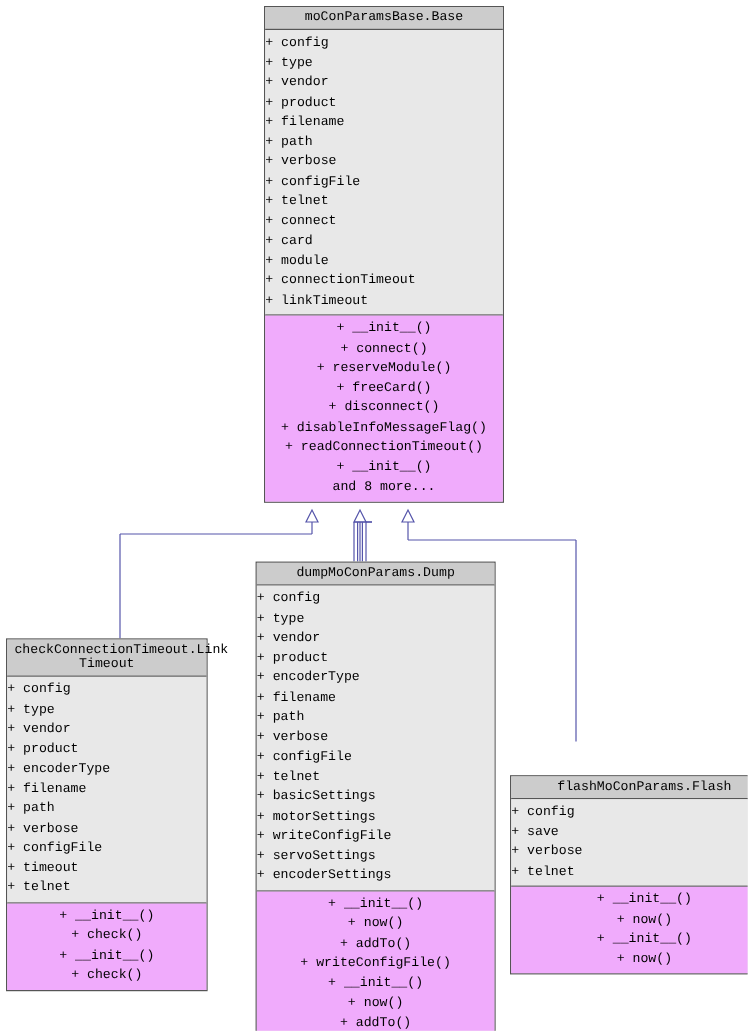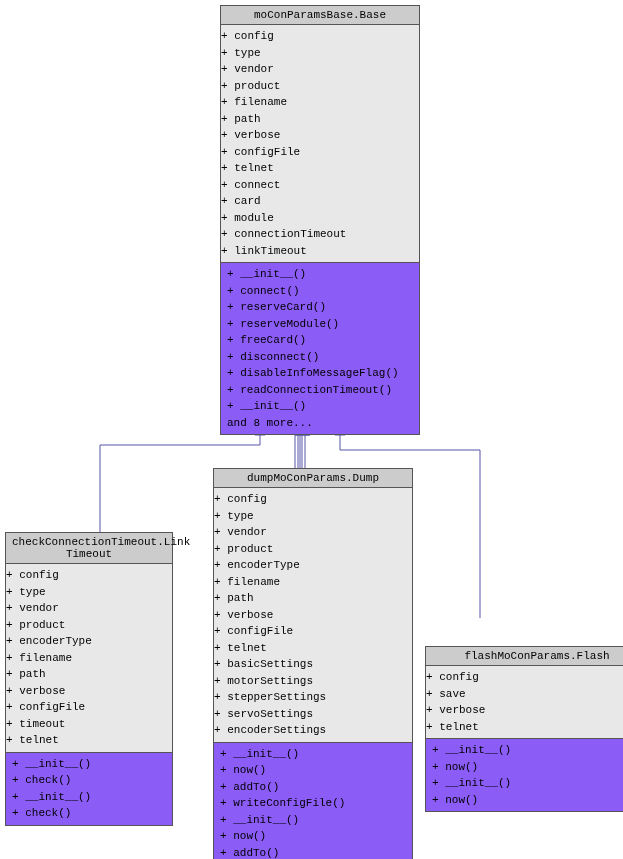--- a/index.html
+++ b/index.html
@@ -44,22 +44,23 @@
 
     .uml-box .attr-section {
       border-bottom: 1px solid #555;
       padding: 3px 0;
       background: #e8e8e8;
       line-height: 1.5;
     }
 
     .uml-box .method-section {
       padding: 3px 6px;
-      background: #8b5cf6;
+      background: #f0abfc;
       line-height: 1.5;
+      text-align: center;
     }
 
     .uml-box .attr-section p,
     .uml-box .method-section p {
       white-space: nowrap;
     }
   </style>
 </head>
 <body>
 
@@ -106,21 +107,20 @@
         <p>+ connect</p>
         <p>+ card</p>
         <p>+ module</p>
         <p>+ connectionTimeout</p>
         <p>+ linkTimeout</p>
       </div>
     <div class="method-section">
 
     <p>+ __init__()</p>
         <p>+ connect()</p>
-        <p>+ reserveCard()</p>
         <p>+ reserveModule()</p>
         <p>+ freeCard()</p>
         <p>+ disconnect()</p>
         <p>+ disableInfoMessageFlag()</p>
         <p>+ readConnectionTimeout()</p>
         <p>+ __init__()</p>
         <p>and 8 more...</p>
       </div>
   </div>
 
@@ -132,21 +132,21 @@
         <p>+ vendor</p>
         <p>+ product</p>
         <p>+ encoderType</p>
         <p>+ filename</p>
         <p>+ path</p>
         <p>+ verbose</p>
         <p>+ configFile</p>
         <p>+ telnet</p>
         <p>+ basicSettings</p>
         <p>+ motorSettings</p>
-        <p>+ stepperSettings</p>
+        <p>+ writeConfigFile</p>
         <p>+ servoSettings</p>
         <p>+ encoderSettings</p>
       </div>
     <div class="method-section">
     <p>+ __init__()</p>
         <p>+ now()</p>
         <p>+ addTo()</p>
         <p>+ writeConfigFile()</p>
         <p>+ __init__()</p>
         <p>+ now()</p>

